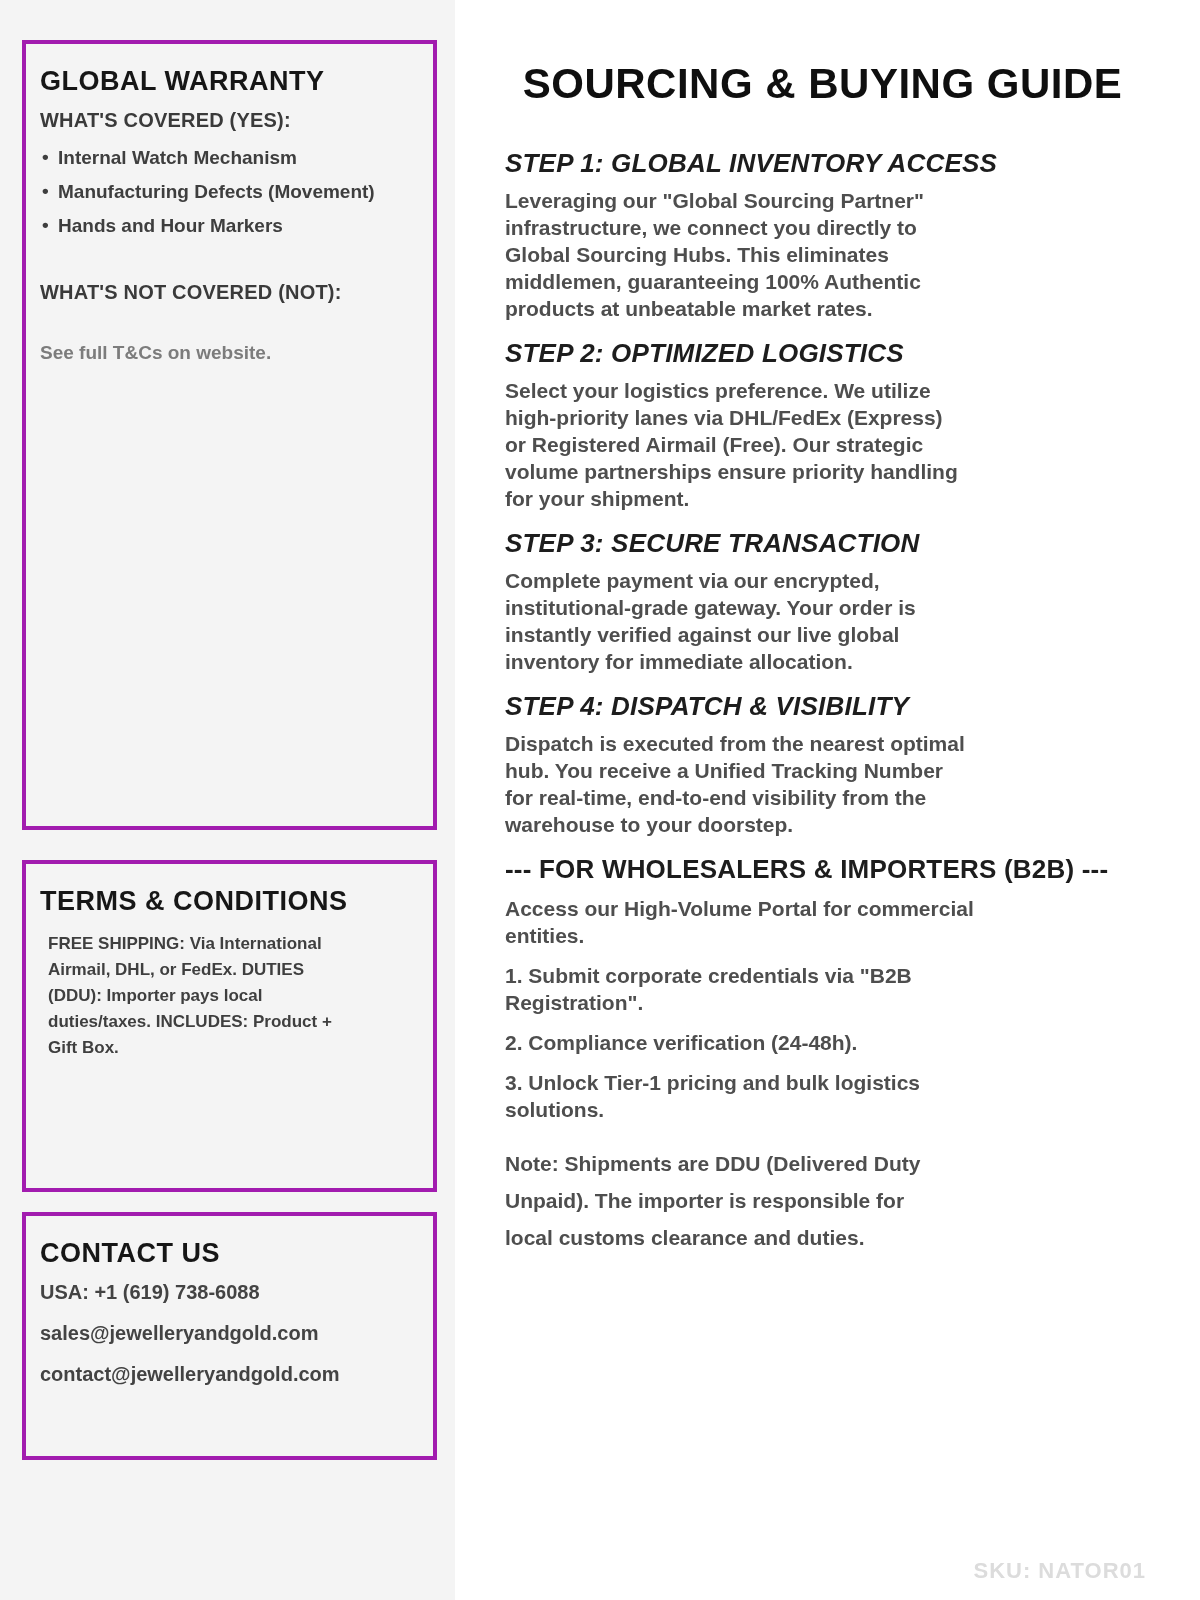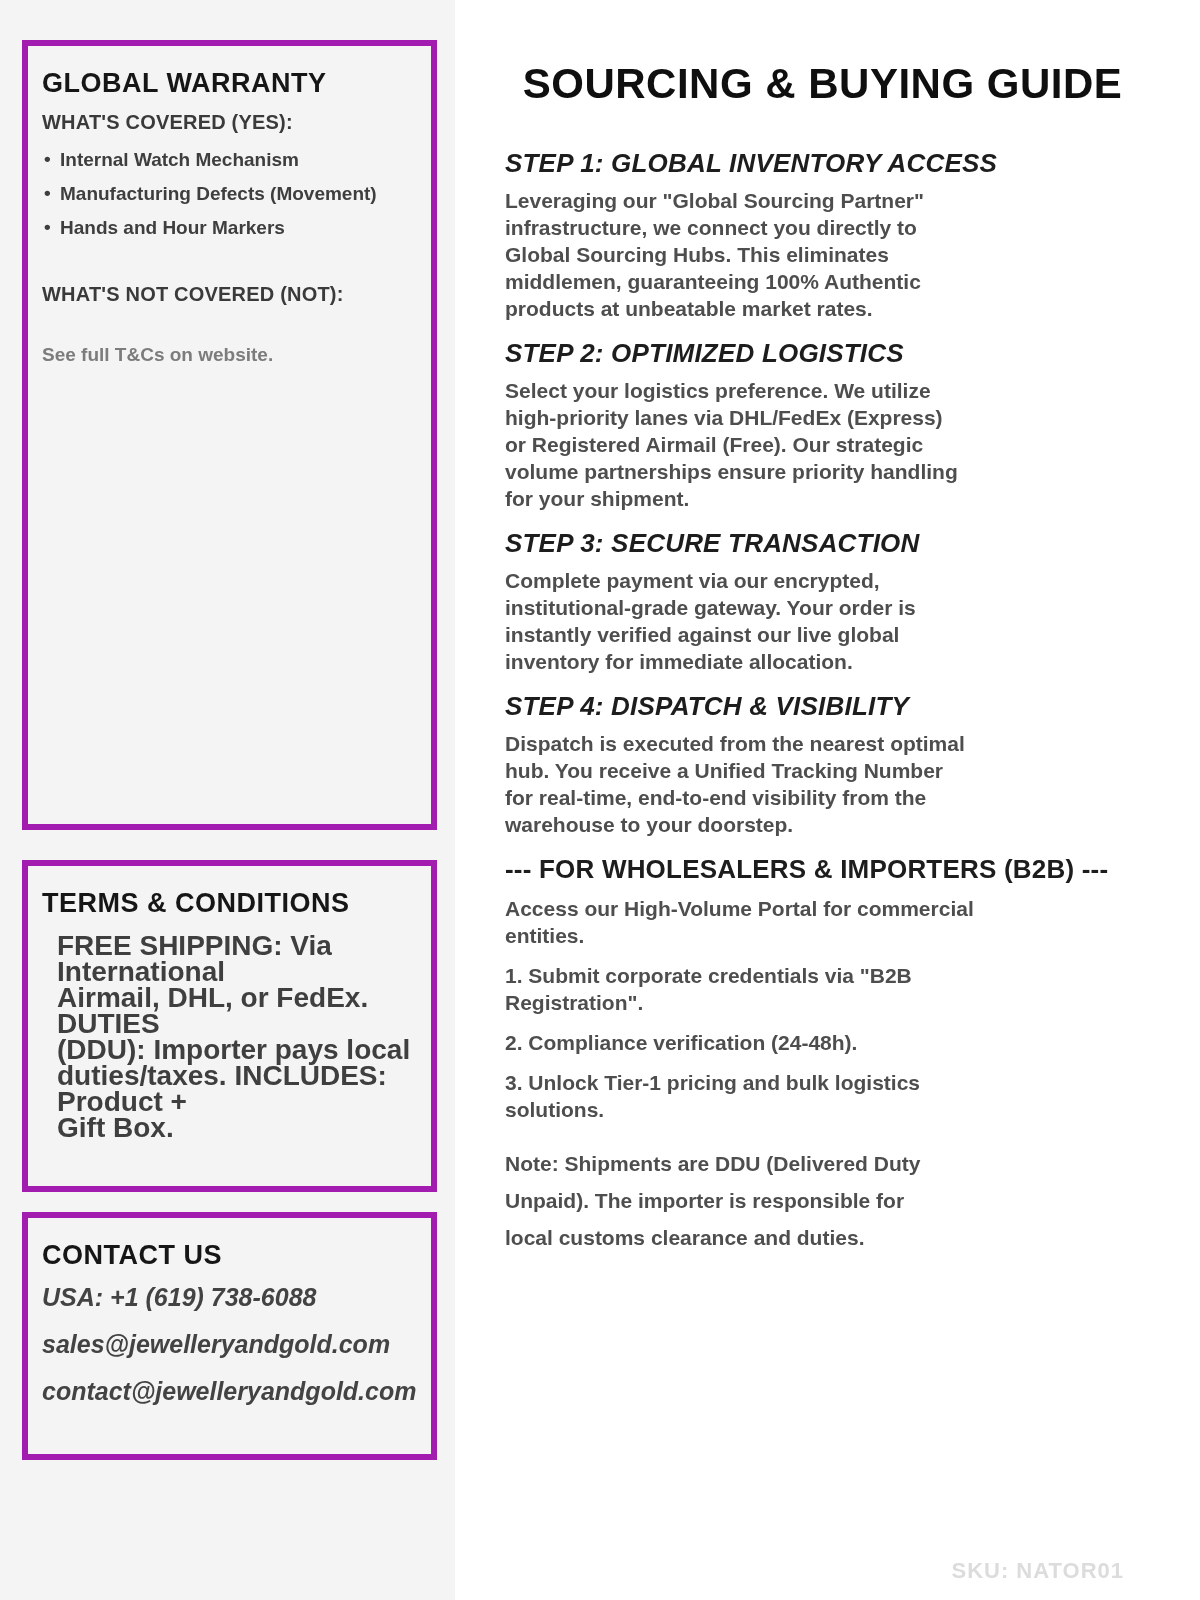--- a/index.html
+++ b/index.html
@@ -5,21 +5,21 @@
   html, body { margin: 0; padding: 0; background: #ffffff; }
   body { width: 1200px; height: 1600px; font-family: "Liberation Sans", sans-serif; }
   .page { display: flex; width: 1200px; height: 1600px; overflow: hidden; }
 
   
   .sidebar {
     width: 455px; flex: 0 0 455px; background: #f4f4f4;
     box-sizing: border-box; padding: 40px 18px 0 22px;
   }
   .panel {
-    border: 6px solid #a21caf; box-sizing: border-box;
+    border: 4px solid #a21caf; box-sizing: border-box;
     padding: 20px 4px 18px 14px; background: #f4f4f4;
   }
   .panel-warranty { height: 790px; margin-bottom: 30px; }
   .panel-terms    { height: 332px; margin-bottom: 20px; }
   .panel-contact  { height: 248px; }
 
   .panel-title {
     font-size: 27px; font-weight: 800; color: #161616;
     letter-spacing: 0.5px; margin: 2px 0 12px 0;
   }
@@ -33,25 +33,25 @@
     font-size: 19px; font-weight: 700; color: #3e3e3e;
     line-height: 19px; margin-bottom: 15px; padding-left: 18px; position: relative;
   }
   .bullet-list li::before {
     content: "\2022"; position: absolute; left: 2px; top: -1px; color: #3e3e3e;
   }
   .tcs-note {
     font-size: 19px; font-weight: 700; color: #7c7c7c; margin-top: 38px;
   }
   .terms-body {
-    font-size: 28px; font-weight: 700; color: #3f3f3f;
-    line-height: 26px; white-space: pre-line; margin: 14px 0 0 15px;
+    font-size: 17px; font-weight: 700; color: #3f3f3f;
+    line-height: 26px; white-space: pre-line; margin: 14px 0 0 8px;
   }
   .contact-line {
-    font-size: 25px; font-weight: 700; color: #434343; margin: 0 0 18px 0; font-style: italic;
+    font-size: 20px; font-weight: 700; color: #434343; margin: 0 0 18px 0;
   }
   .contact-line.first { margin-top: 10px; }
 
   
   .main {
     flex: 1 1 auto; position: relative; box-sizing: border-box;
     padding: 40px 60px 0 50px; background: #ffffff;
   }
   .main-title {
     font-size: 42px; font-weight: 800; color: #0f0f0f; text-align: center;
@@ -71,21 +71,21 @@
   }
   .b2b-para {
     font-size: 21px; font-weight: 700; color: #4e4e4e;
     line-height: 27px; white-space: pre-line; margin: 0 0 13px 0;
   }
   .b2b-note {
     font-size: 21px; font-weight: 700; color: #4e4e4e;
     line-height: 37px; white-space: pre-line; margin: 22px 0 0 0;
   }
   .sku {
-    position: absolute; right: 76px; bottom: 16px;
+    position: absolute; right: 54px; bottom: 16px;
     font-size: 22px; font-weight: 700; letter-spacing: 1px; color: #dcdcdc;
   }
 </style>
 </head>
 <body>
 
 <div class="page">
 
   <aside class="sidebar">
 

